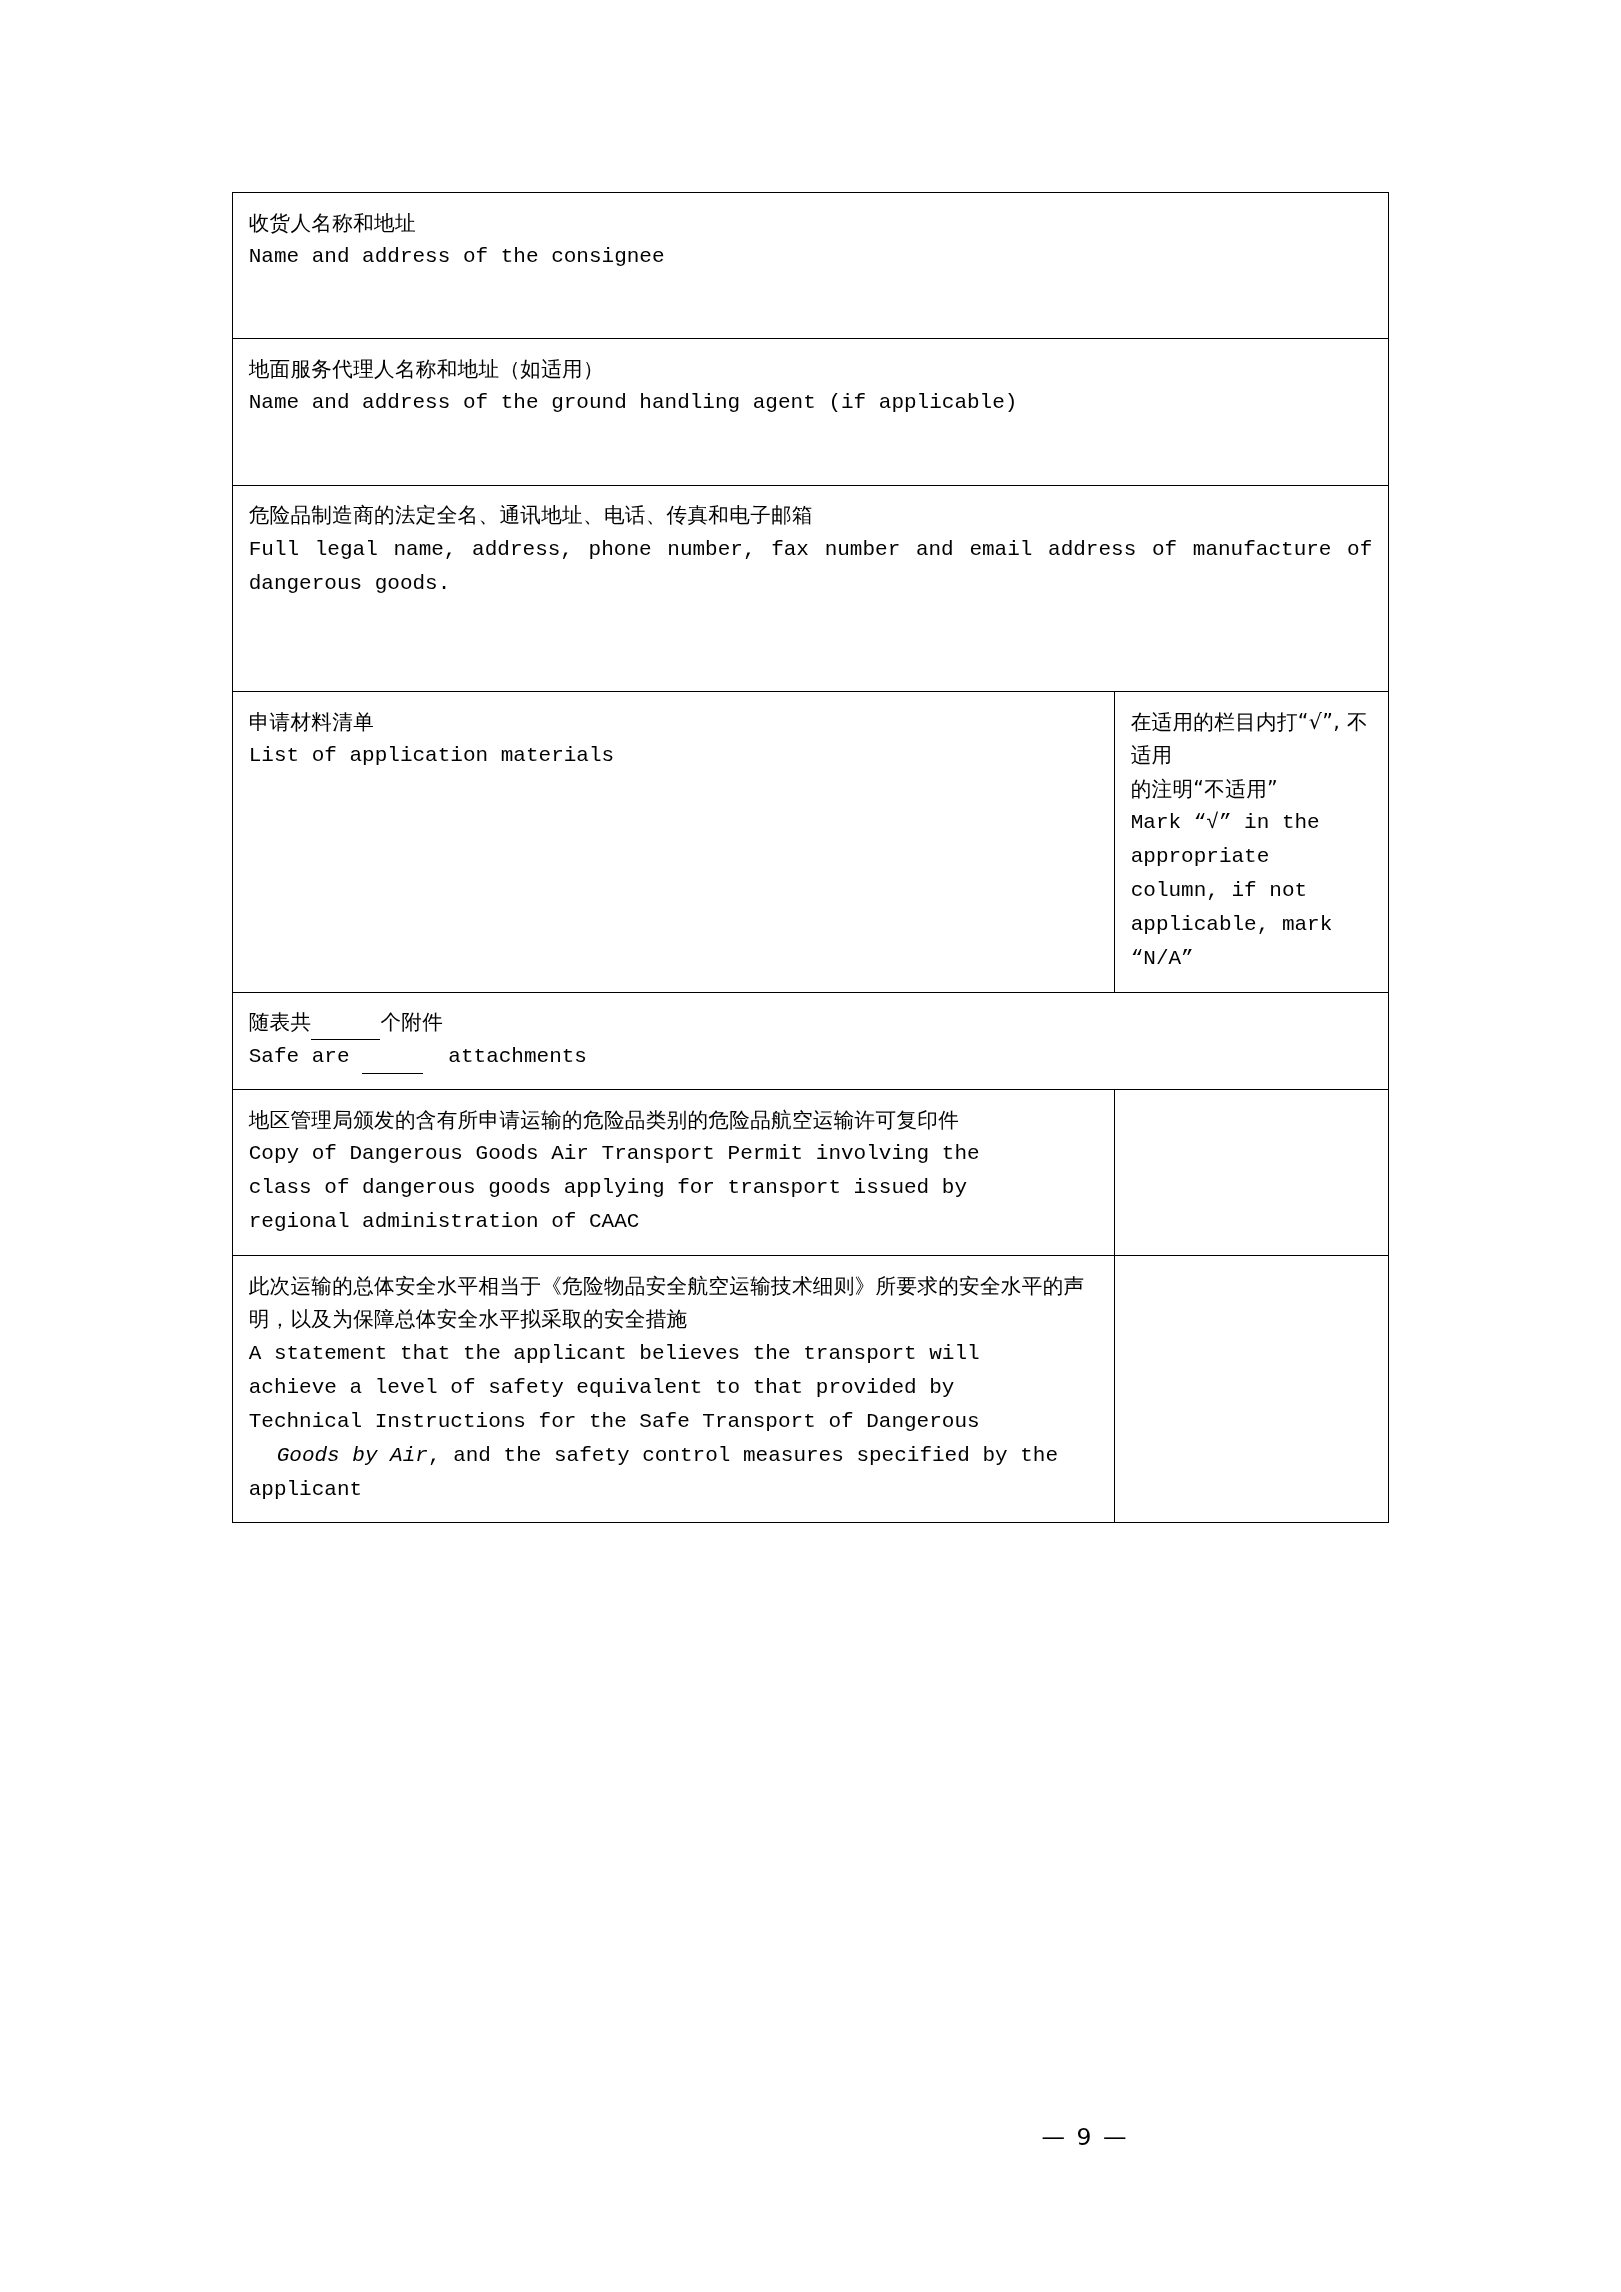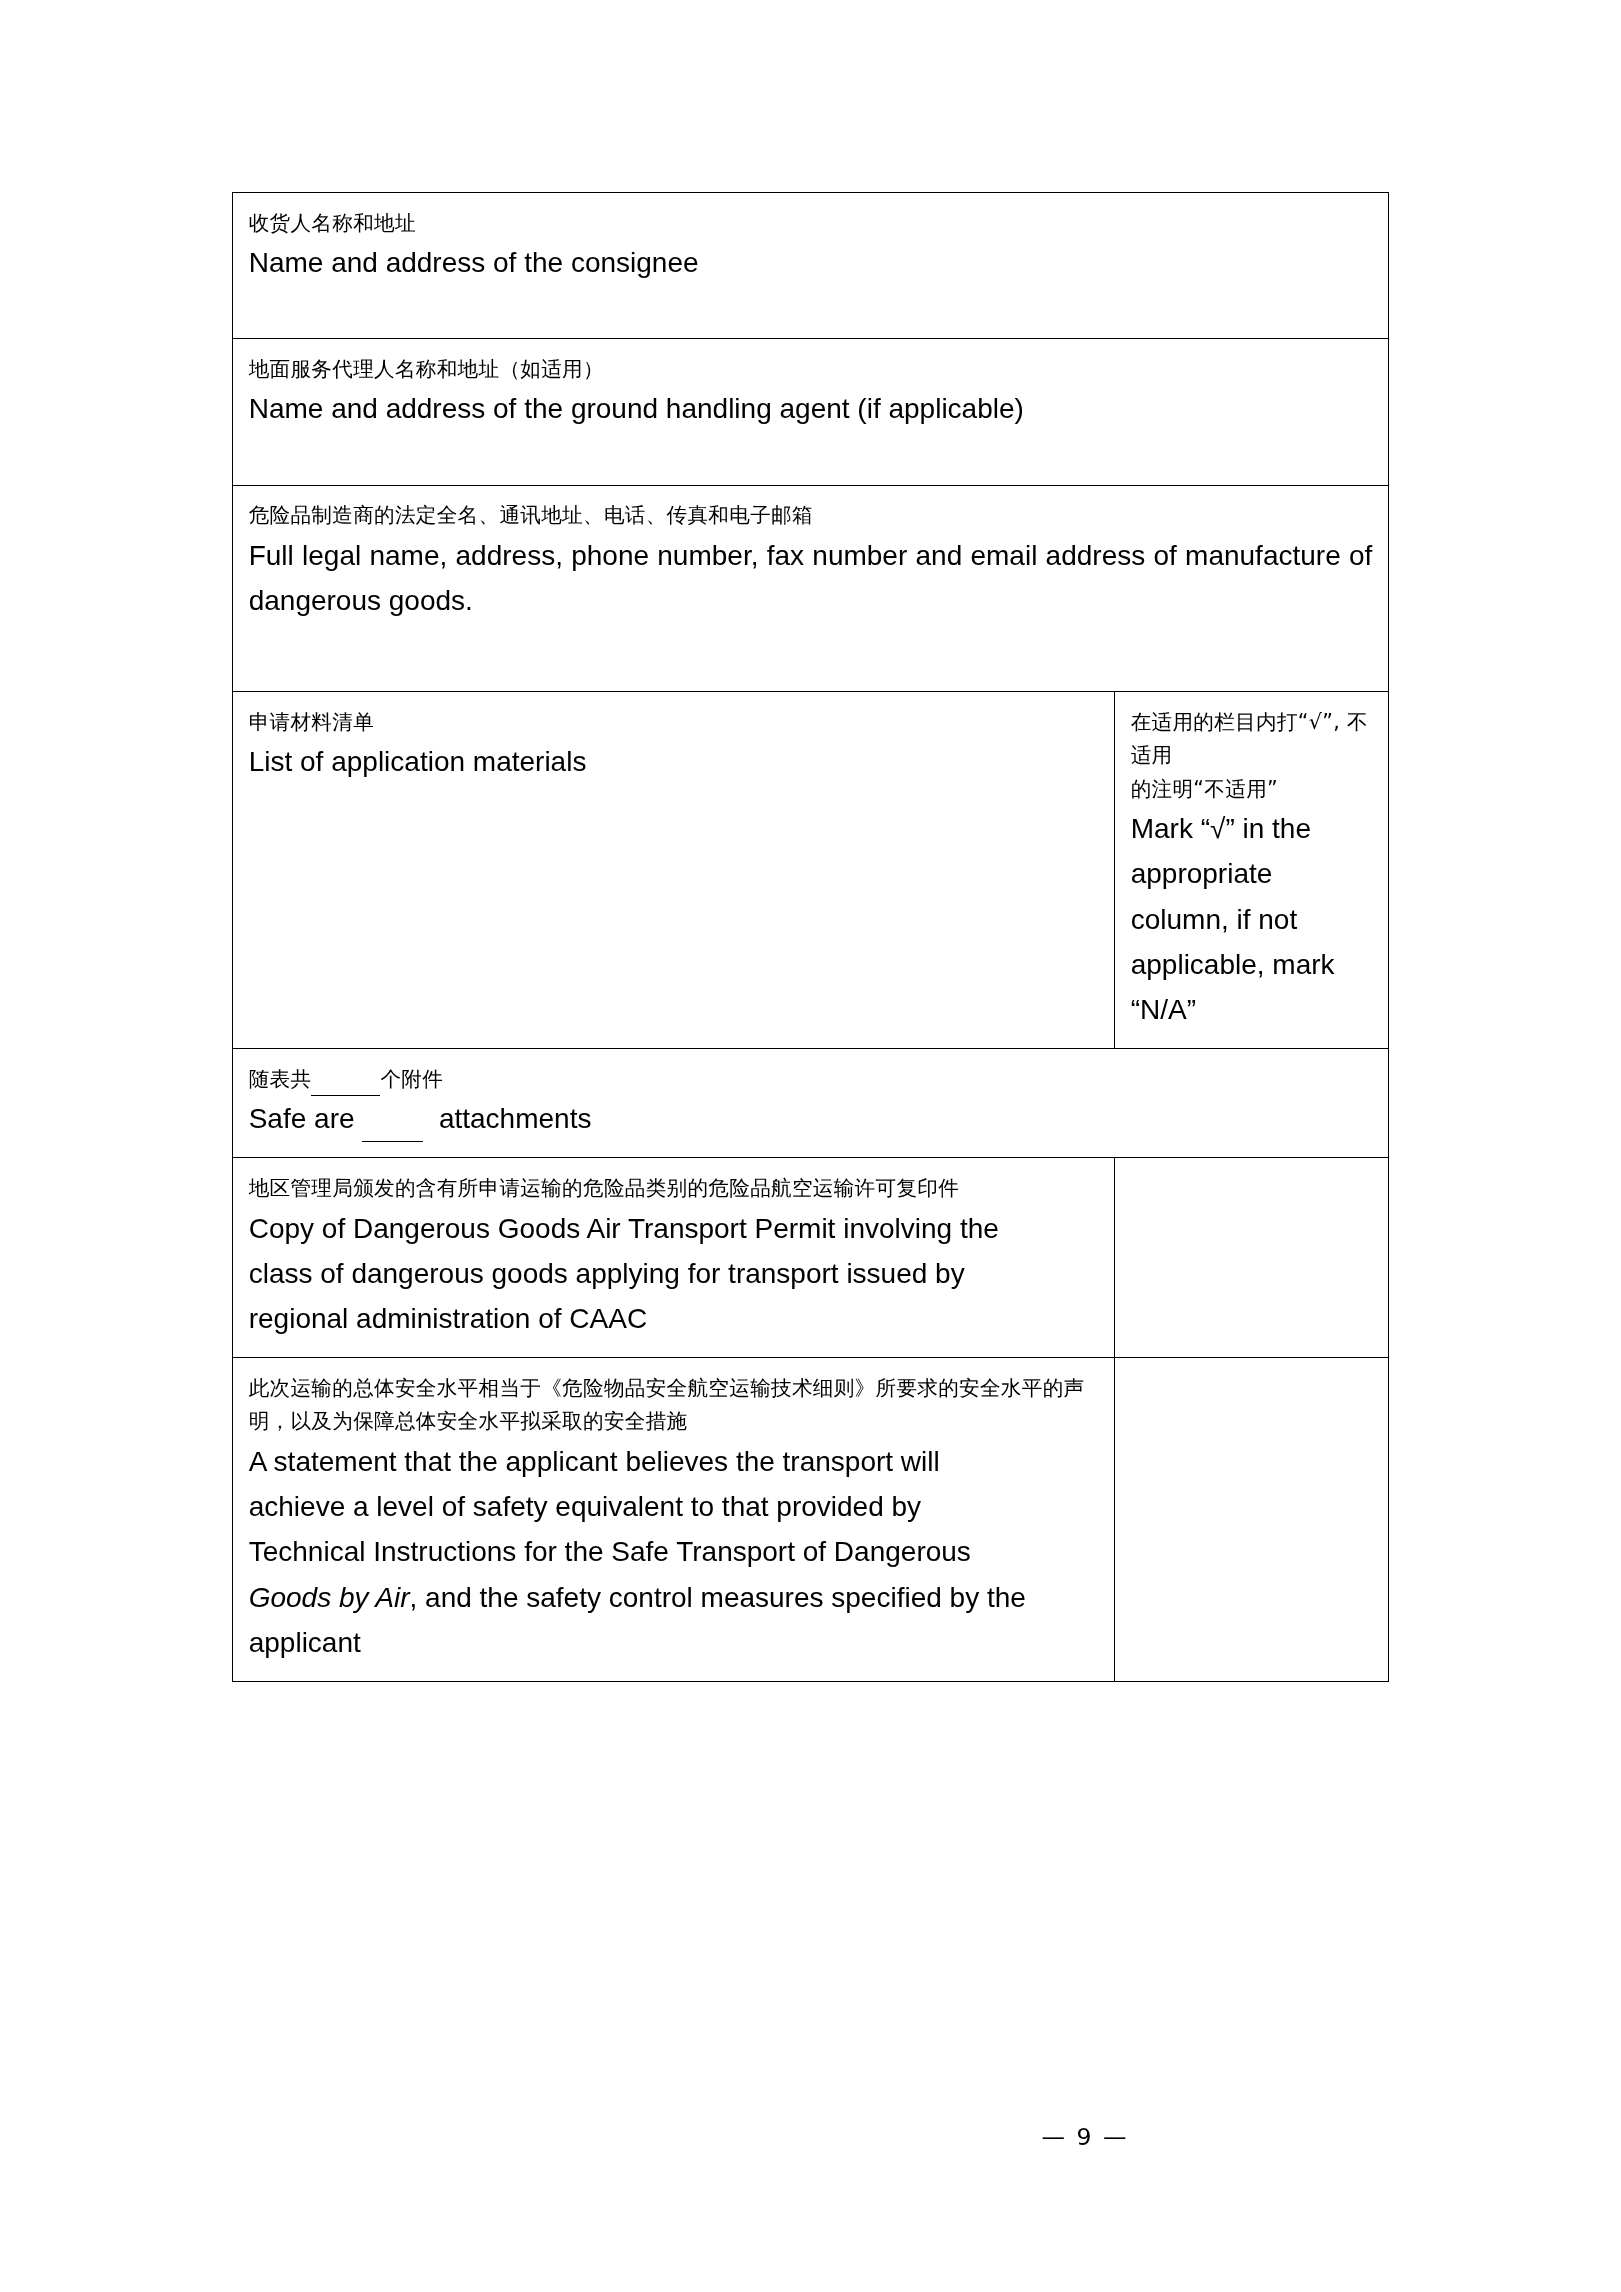--- a/index.html
+++ b/index.html
@@ -33,30 +33,31 @@
     vertical-align: top;
     padding: 13.7px 15.7px 15.7px 15.7px;
   }
   .cn {
     font-family: "DejaVu Sans", sans-serif;
     font-size: 20.6px;
     line-height: 1.62;
     letter-spacing: 0.3px;
   }
   .en {
-    font-family: Liberation Sans, sans-serif;
-    font-size: 28px;
+    font-family: Liberation Mono, monospace;
+    font-size: 21px;
     line-height: 1.62;
   }
   .en.justify {
     text-align: justify;
     text-align-last: left;
   }
   .en .ital {
     font-style: italic;
+    margin-left: 28px;
   }
   .bold-cn {
     font-family: "DejaVu Sans", sans-serif;
     font-size: 20.6px;
     font-weight: bold;
     line-height: 1.6;
   }
   .bold-en {
     font-family: "Liberation Serif", serif;
     font-size: 21px;

